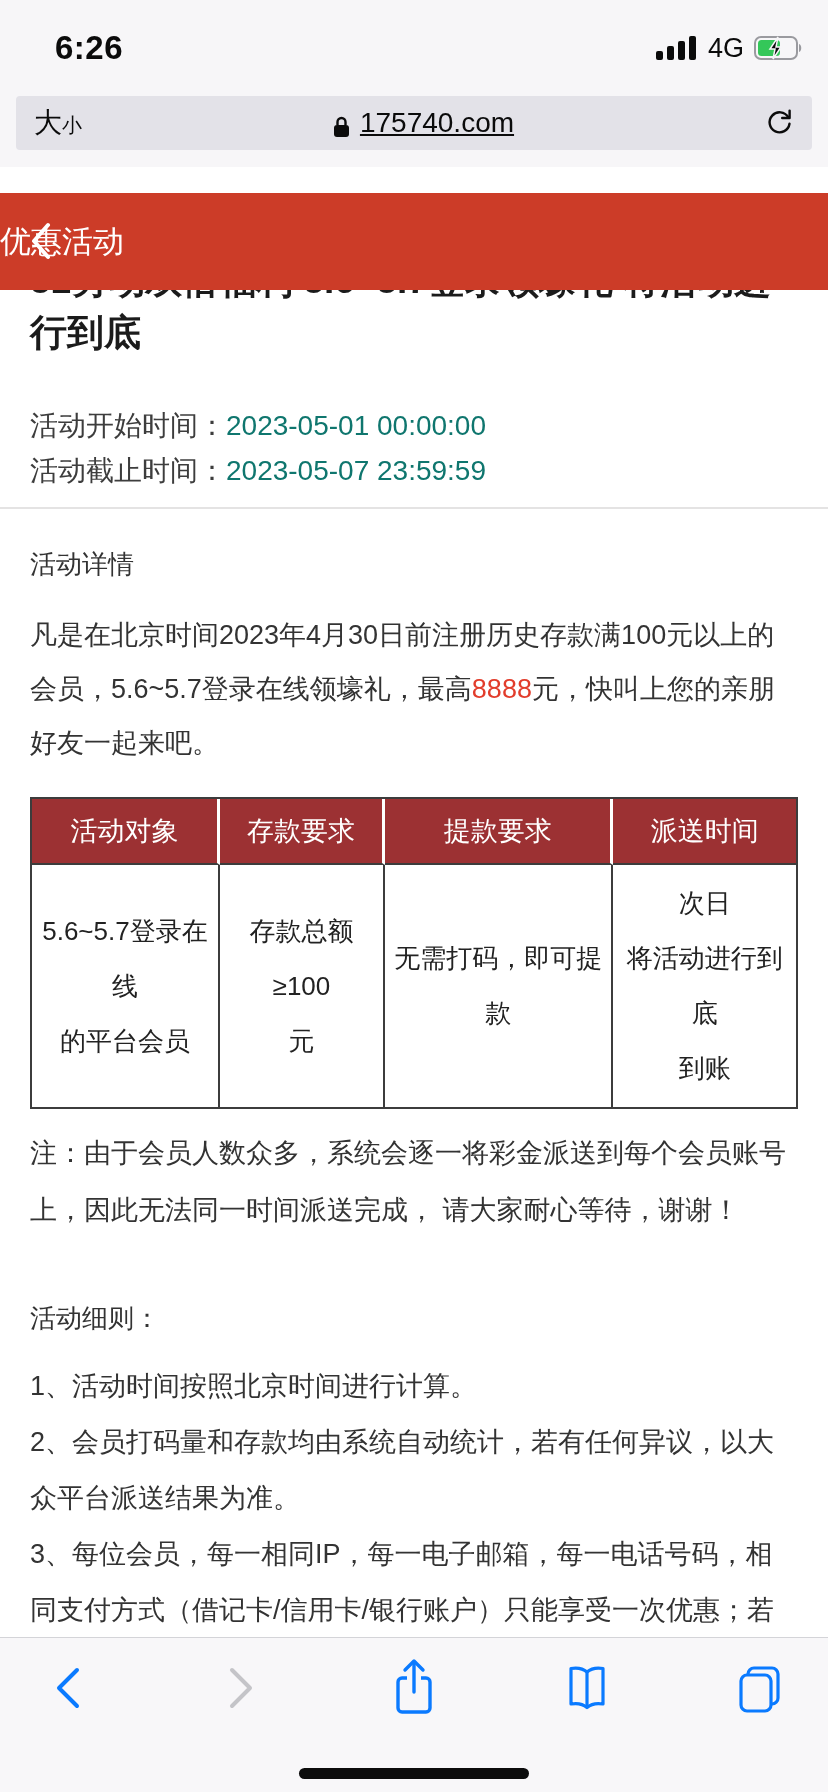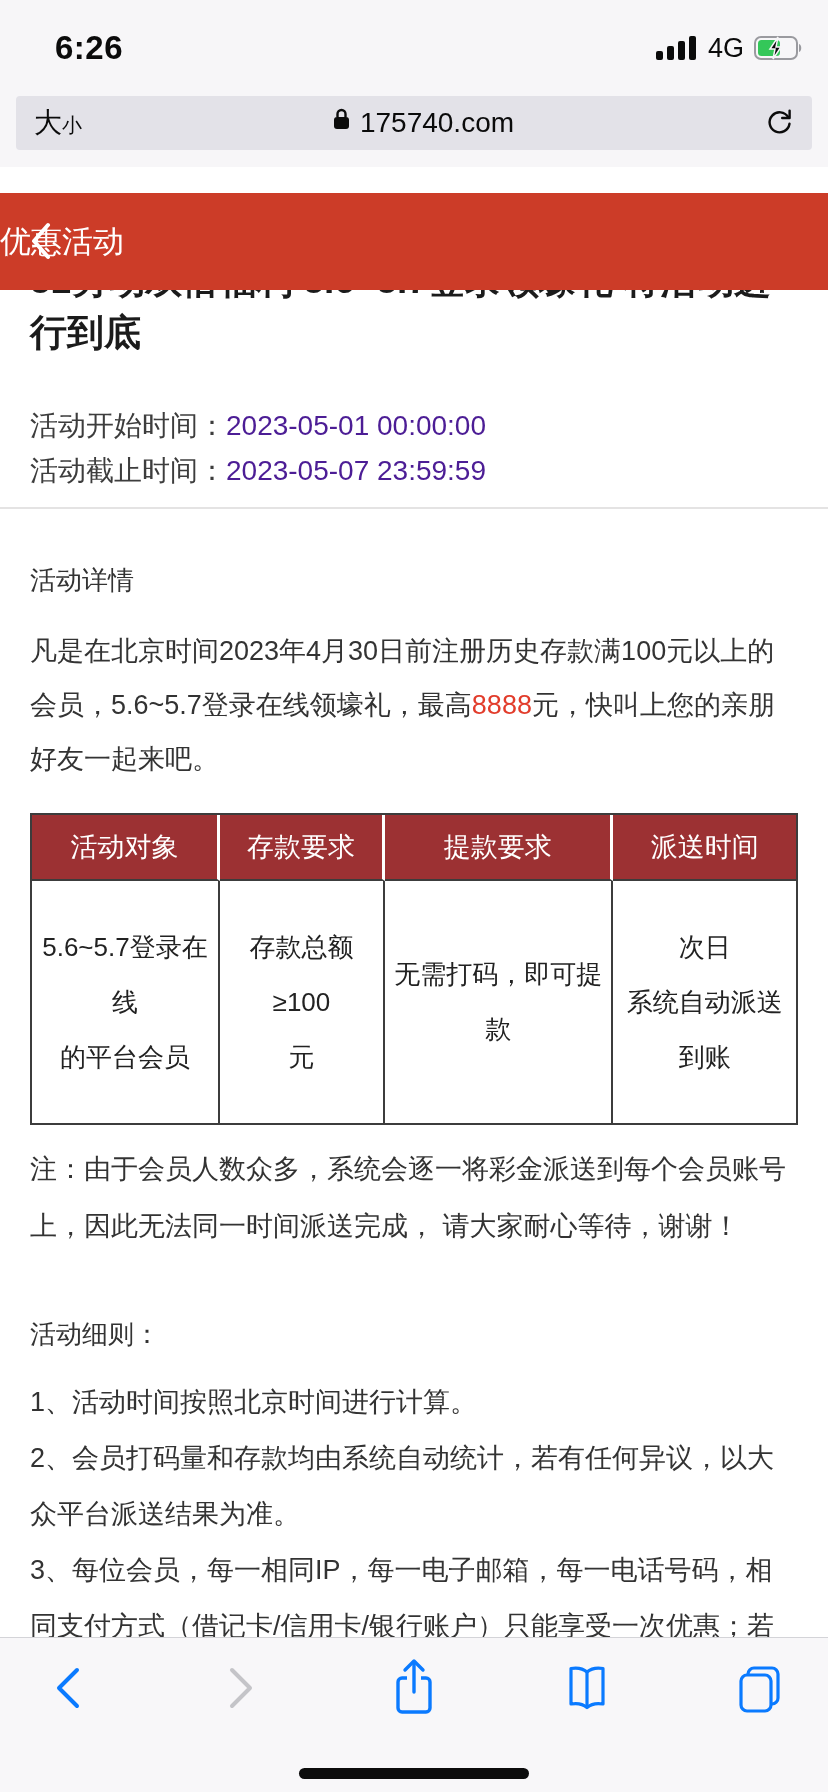--- a/index.html
+++ b/index.html
@@ -22,41 +22,41 @@
   .status-right{display:flex;align-items:center;gap:10px;text-align:center;}
   .network-label{font-size:27px;color:#0b0b0b;}
   .urlbar{
     position:absolute;top:96px;left:16px;width:796px;height:54px;
     background:#e3e2e8;border-radius:4px;
     display:flex;align-items:center;justify-content:space-between;
     padding:0 18px;box-sizing:border-box;
   }
   .textsize-btn{font-size:20px;color:#0b0b0b;display:inline-block;line-height:1;}
   .textsize-btn::first-letter{font-size:28px;}
-  .url-center{display:flex;align-items:flex-start;gap:9px;font-size:28px;color:#0b0b0b;}
+  .url-center{display:flex;align-items:flex-end;gap:9px;font-size:28px;color:#0b0b0b;text-decoration:underline;}
   
   .navbar{
     position:absolute;top:193px;left:0;width:828px;height:97px;
     background:#cc3c28;z-index:6;display:flex;align-items:center;justify-content:flex-start;
   }
   .nav-title{color:#ffffff;font-size:31px;}
   .nav-back{position:absolute;left:24px;top:26px;width:34px;height:44px;}
   
   .content{
     position:absolute;top:255px;left:0;width:828px;z-index:1;
     padding:0 30px;box-sizing:border-box;color:#333;
   }
   .page-title{
     margin:0;font-size:37px;line-height:52px;font-weight:700;color:#1b1b1b;
   }
   .time-block{margin-top:44px;font-size:28px;line-height:45px;}
   .time-label{color:#3d3d3d;}
-  .time-value{color:#4c1d95;}
+  .time-value{color:#0f766e;}
   .divider{margin:14px -30px 0 -30px;height:2px;background:#e4e3e3;}
-  .section-heading{margin-top:54px;font-size:26px;color:#333;}
+  .section-heading{margin-top:38px;font-size:26px;color:#333;}
   .intro{margin-top:26px;font-size:27px;line-height:54px;color:#333;}
   .intro .hl{color:#e23c2b;}
   
   table.promo{
     margin-top:2px;width:100%;border:2px solid #3c3c3c;
     border-collapse:separate;border-spacing:0;table-layout:fixed;
   }
   table.promo col.c1{width:24.6%}
   table.promo col.c2{width:21.6%}
   table.promo col.c3{width:29.9%}
@@ -134,21 +134,21 @@
           </td>
           <td>
             <div>存款总额≥100</div>
             <div>元</div>
           </td>
           <td>
             <div>无需打码，即可提款</div>
           </td>
           <td>
             <div>次日</div>
-            <div>系统自动派送</div>
+            <div>将活动进行到底</div>
             <div>到账</div>
           </td>
         </tr>
       </tbody>
   </table>
 
   <p class="note">注：由于会员人数众多，系统会逐一将彩金派送到每个会员账号上，因此无法同一时间派送完成， 请大家耐心等待，谢谢！</p>
 
   <div class="rules-heading">活动细则：</div>
   <div class="rules">

